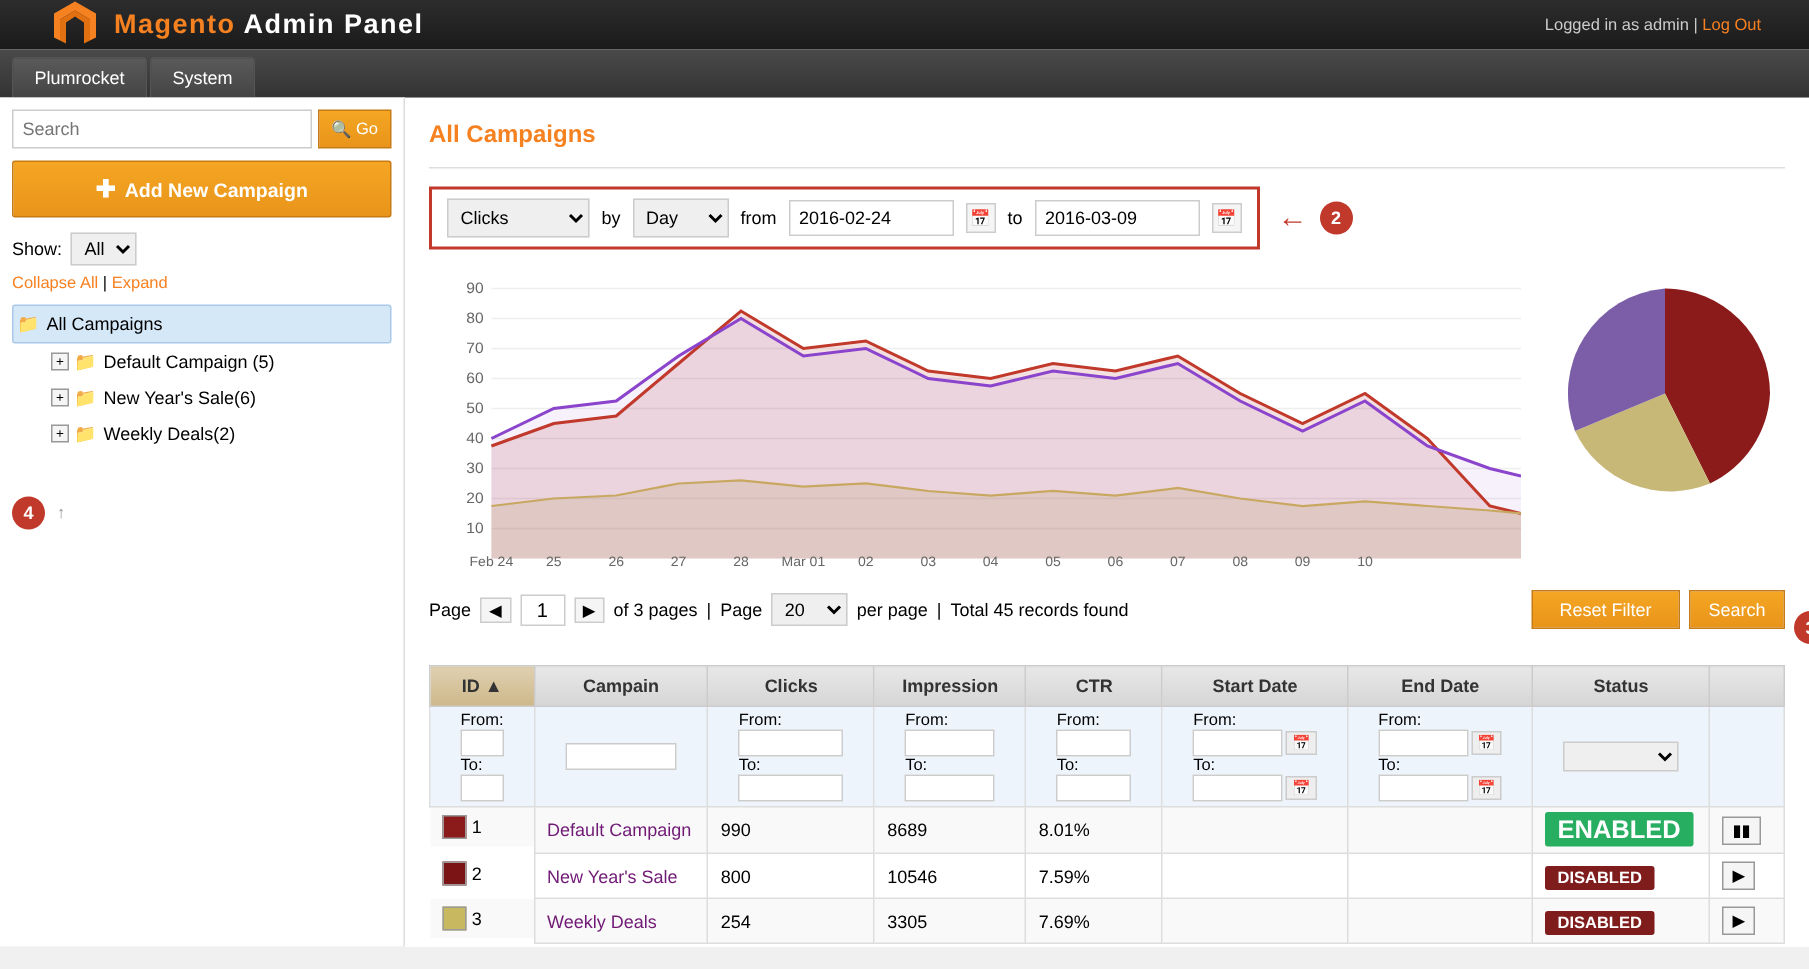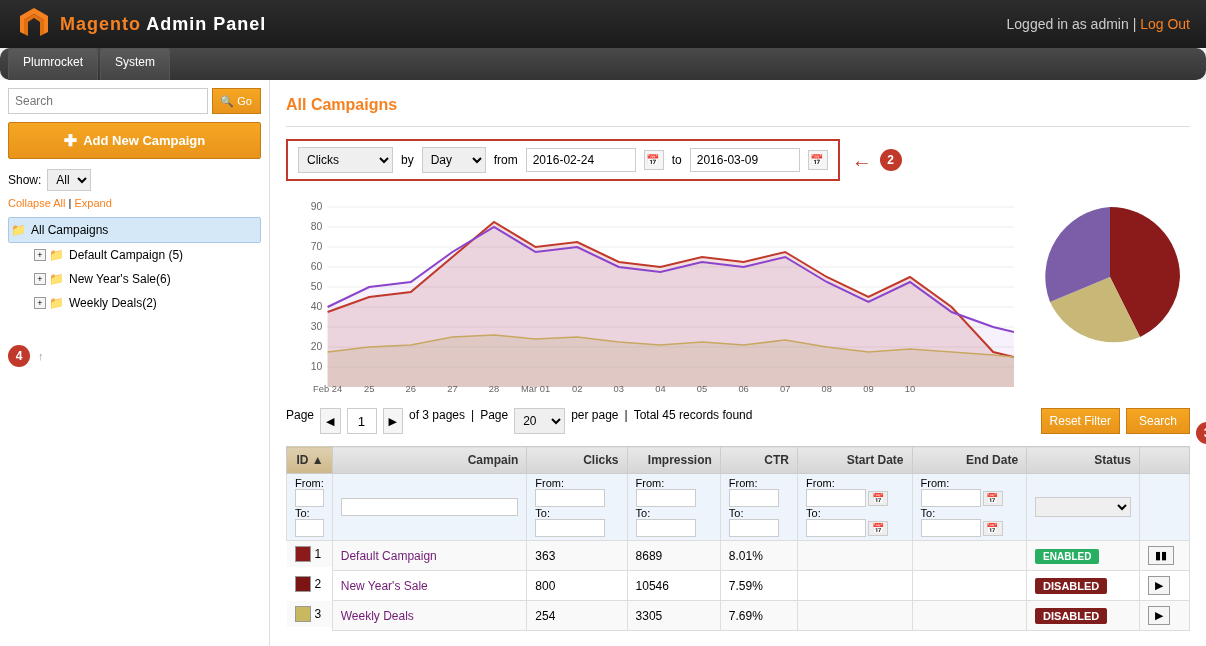--- a/index.html
+++ b/index.html
@@ -1,56 +1,56 @@
 <!DOCTYPE html>
 <html><head>
   <meta charset="utf-8">
   <style>
     * { box-sizing: border-box; margin: 0; padding: 0; }
     body { font-family: Arial, sans-serif; font-size: 12px; background: #f0f0f0; }
 
     
     .header {
       background: linear-gradient(to bottom, #2d2d2d, #1a1a1a);
-      padding: 8px 16px;
+      padding: 8px 32px;
       display: flex;
       align-items: center;
       justify-content: space-between;
-      height: 48px;
+      height: 33px;
     }
     .header-logo {
       display: flex;
       align-items: center;
       gap: 8px;
     }
     .magento-logo {
       width: 36px;
       height: 36px;
     }
     .header-title {
       color: #fff;
       font-size: 18px;
       font-weight: bold;
       letter-spacing: 1px;
     }
     .header-title span { color: #f68121; }
     .header-right {
       color: #ccc;
-      font-size: 14px;
+      font-size: 11px;
     }
     .header-right a { color: #f68121; text-decoration: none; }
 
     
     .navbar {
       background: linear-gradient(to bottom, #4a4a4a, #333);
       padding: 0 8px;
       display: flex;
       gap: 2px;
       height: 32px;
-      border-radius: 10px;
+      align-items: flex-end;
     }
     .nav-item {
       padding: 6px 14px;
       color: #fff;
       font-size: 12px;
       cursor: pointer;
       background: linear-gradient(to bottom, #5a5a5a, #444);
       border-radius: 3px 3px 0 0;
       border: 1px solid #555;
       border-bottom: none;
@@ -237,21 +237,21 @@
     .per-page-select {
       padding: 2px 4px;
       border: 1px solid #ccc;
       font-size: 12px;
     }
     .reset-filter-btn {
       margin-left: auto;
       background: linear-gradient(to bottom, #f5a623, #e8941a);
       border: 1px solid #c77b14;
       color: #fff;
-      padding: 5px 8px;
+      padding: 5px 18px;
       font-size: 12px;
       cursor: pointer;
     }
     .search-btn {
       background: linear-gradient(to bottom, #f5a623, #e8941a);
       border: 1px solid #c77b14;
       color: #fff;
       padding: 5px 12px;
       font-size: 12px;
       cursor: pointer;
@@ -260,54 +260,54 @@
     
     .data-table {
       width: 100%;
       border-collapse: collapse;
       font-size: 12px;
     }
     .data-table th {
       background: linear-gradient(to bottom, #e8e8e8, #d5d5d5);
       border: 1px solid #ccc;
       padding: 6px 8px;
-      text-align: right;
+      text-align: center;
       font-weight: bold;
       color: #333;
     }
     .data-table th.sorted {
       background: linear-gradient(to bottom, #e0d0b0, #cdb88a);
     }
     .data-table td {
       border: 1px solid #ddd;
       padding: 5px 8px;
       vertical-align: middle;
     }
     .data-table tr:nth-child(even) td { background: #f9f9f9; }
     .data-table tr:nth-child(odd) td { background: #fff; }
-    .filter-row td { background: #eef4fb !important; padding: 3px 8px; }
+    .filter-row td { background: #eef4fb !important; padding: 3px 20px; }
     .filter-row input {
       width: 100%;
       padding: 2px 4px;
       border: 1px solid #ccc;
       font-size: 11px;
     }
     .filter-row select {
       width: 100%;
       padding: 2px;
       border: 1px solid #ccc;
       font-size: 11px;
     }
     .campaign-link { color: #701a75; text-decoration: none; }
     .status-enabled {
       background: #27ae60;
       color: #fff;
       padding: 2px 8px;
       border-radius: 2px;
-      font-size: 10px;
+      font-size: 17px;
       font-weight: bold;
     }
     .status-disabled {
       background: #7f1d1d;
       color: #fff;
       padding: 2px 8px;
       border-radius: 2px;
       font-size: 11px;
       font-weight: bold;
     }
@@ -506,21 +506,21 @@
 
           <path d="M80,80 L80,10 A70,70 0 0,1 150,80 A70,70 0 0,1 110,140 Z" fill="#8B1A1A"></path>
 
           <path d="M80,80 L110,140 A70,70 0 0,1 20,105 Z" fill="#C8B878"></path>
 
           <path d="M80,80 L20,105 A70,70 0 0,1 80,10 Z" fill="#7B5EA7"></path>
         </svg>
       </div>
     </div>
 
-    <div style="display:flex; gap:6px; margin-bottom:12px; position:relative;">
+    <div style="display:flex; align-items:center; gap:6px; margin-bottom:24px; position:relative;">
       <span>Page</span>
       <button class="page-nav">◀</button>
       <input class="page-input" type="text" value="1" style="">
       <button class="page-nav">▶</button>
       <span>of 3 pages</span>
       <span>|</span>
       <span>Page</span>
       <select class="per-page-select">
         <option>20</option>
         <option>10</option>
@@ -615,21 +615,21 @@
           </td>
           <td></td>
         </tr>
 
         <tr class="table-row">
           <td style="display:flex;align-items:center;gap:4px;border:none;">
             <span class="color-swatch" style="background:#8B1A1A;"></span>
             <span>1</span>
           </td>
           <td><a class="campaign-link">Default Campaign</a></td>
-          <td>363</td>
+          <td>990</td>
           <td>8689</td>
           <td>8.01%</td>
           <td></td>
           <td></td>
           <td><span class="status-enabled">ENABLED</span></td>
           <td><button class="action-btn">▮▮</button></td>
         </tr>
 
         <tr class="table-row">
           <td style="display:flex;align-items:center;gap:4px;border:none;">

